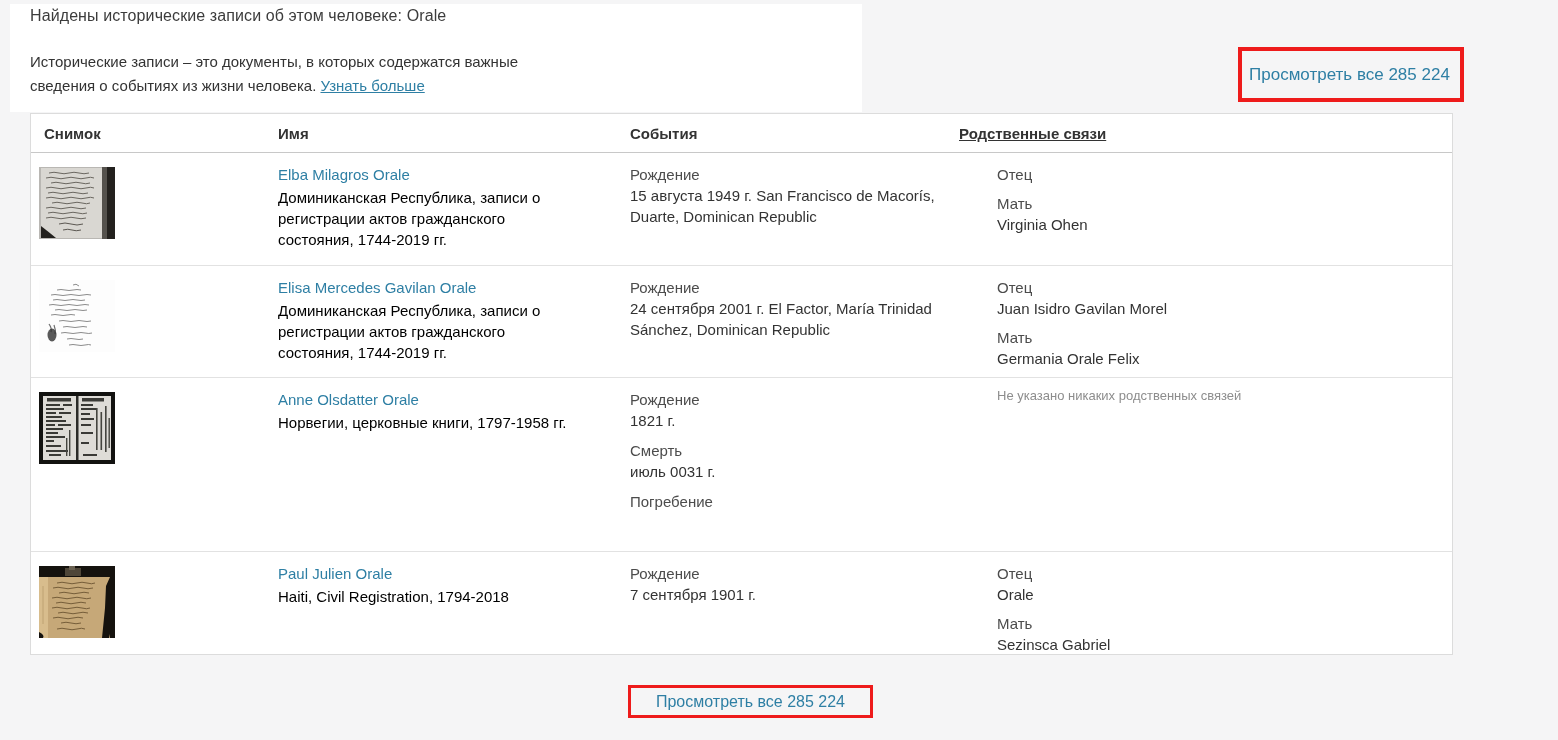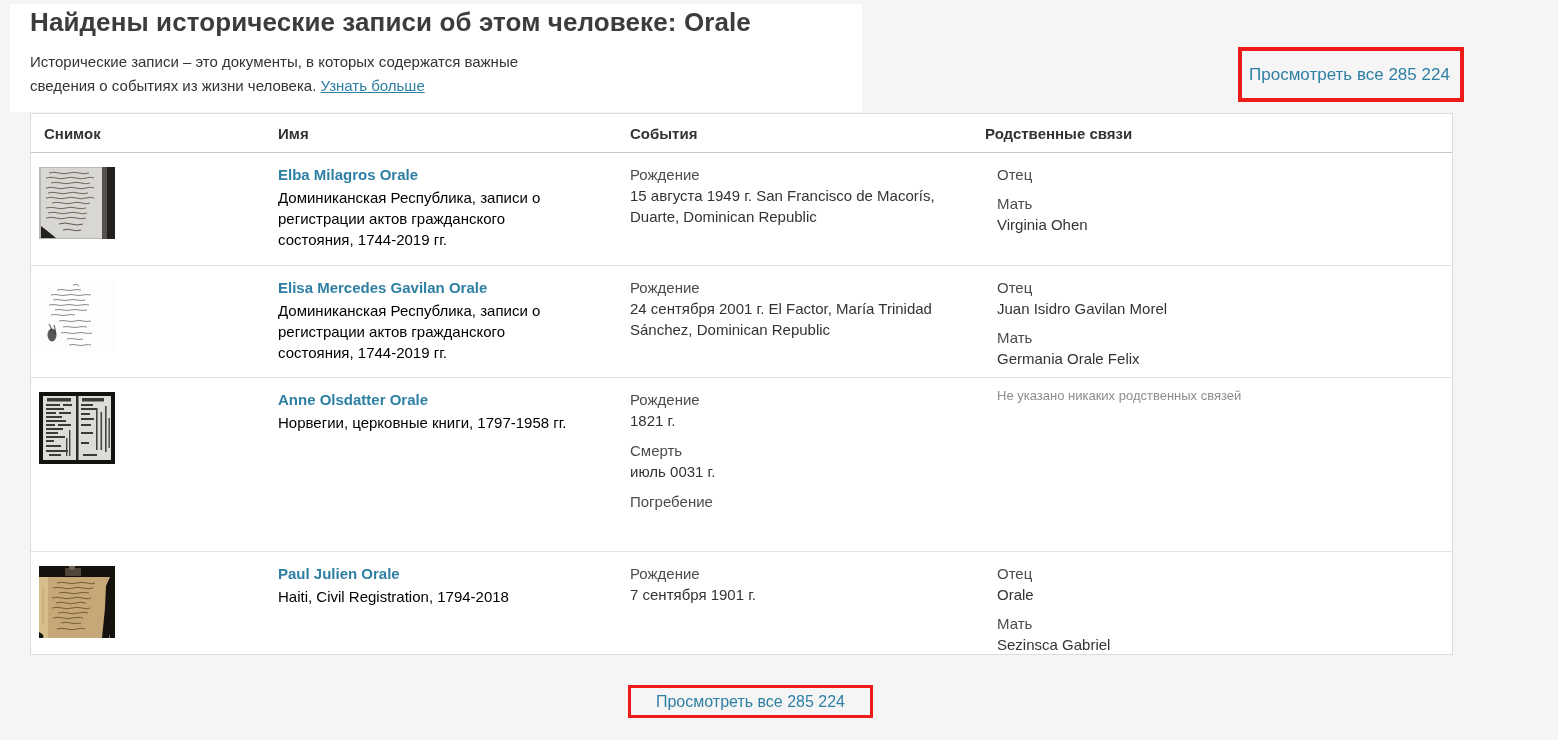--- a/index.html
+++ b/index.html
@@ -8,21 +8,21 @@
     position:relative; width:1558px; height:740px;
     background:#f5f5f6; overflow:hidden;
     font-family:"Liberation Sans", sans-serif; color:#333;
   }
   .header-band {
     position:absolute; left:10px; top:4px; width:852px; height:108px;
     background:#ffffff;
   }
   .page-title {
     position:absolute; left:30px; top:7px;
-    font-size:26px; font-weight:700; color:#3c3c3c; letter-spacing:0.1px;
+    font-size:16px; font-weight:400; color:#3c3c3c; letter-spacing:0.1px;
   }
   .subtitle {
     position:absolute; left:30px; top:50px; width:640px;
     font-size:15px; line-height:24px; color:#333;
   }
   a.link { color:#2e7fa4; text-decoration:none; cursor:pointer; }
   a.link.underlined { text-decoration:underline; }
 
   .highlight-box {
     position:absolute; border:4px solid #ee1b1b; background:transparent;
@@ -41,36 +41,36 @@
   .thead {
     position:absolute; left:0; top:0; width:100%; height:39px;
     border-bottom:1px solid #c8c8c8;
   }
   .th {
     position:absolute; top:11px; font-size:15px; font-weight:700; color:#333;
   }
   .th-snapshot { left:13px; }
   .th-name     { left:247px; }
   .th-events   { left:599px; }
-  .th-rel      { left:954px; }
+  .th-rel      { left:928px;text-decoration:underline; }
 
   .row { position:absolute; left:0; width:100%; border-bottom:1px solid #e2e2e2; }
   .row-1 { top:39px;  height:113px; }
   .row-2 { top:152px; height:112px; }
   .row-3 { top:264px; height:174px; }
   .row-4 { top:438px; height:104px; border-bottom:none; }
 
   .thumb {
     position:absolute; left:8px; top:14px; width:76px; height:72px;
     cursor:pointer; display:block;
   }
   .thumb svg { display:block; width:76px; height:72px; }
 
   .cell-name { position:absolute; left:247px; top:12px; width:300px; }
-  .record-name { font-size:15px; font-weight:700; line-height:20px; display:inline-block; }
+  .record-name { font-size:15px; font-weight:400; line-height:20px; display:inline-block; }
   .collection { font-size:15px; line-height:21px; color:#000000; margin-top:2px; }
 
   .cell-events { position:absolute; left:599px; top:12px; width:345px; }
   .cell-rel    { position:absolute; left:954px; top:12px; width:440px;margin-left:12px; }
   .group { margin-bottom:10px; }
   .group:last-child { margin-bottom:0; }
   .grp-label { font-size:15px; font-weight:400; color:#4c4c4c; line-height:20px; }
   .grp-value { font-size:15px; color:#333; line-height:21px; }
   .rel-group { margin-bottom:9px; }
   .rel-empty { font-size:13px; color:#8d8d8d; line-height:18px; margin-top:-3px; }

